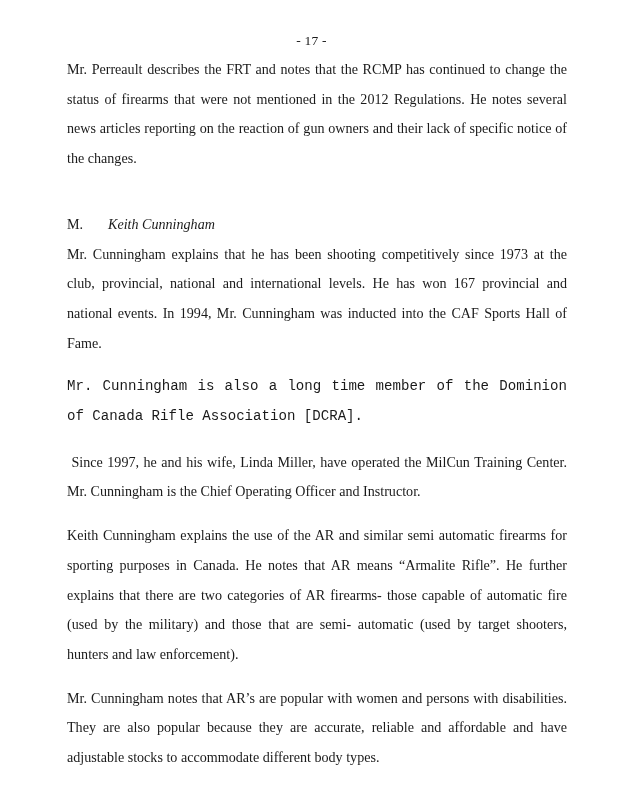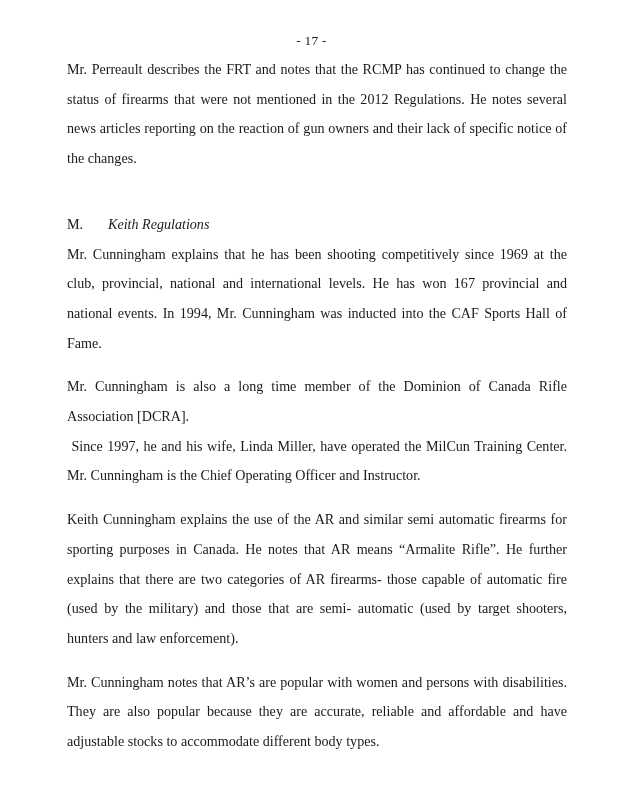--- a/index.html
+++ b/index.html
@@ -58,40 +58,41 @@
     display: inline-block;
     width: 41px;
   }
   .heading .h-title {
     font-style: italic;
   }
   .gap-before-heading {
     height: 22px;
   }
   .tight {
-    margin-bottom: 0;
+    margin-bottom: 16px;
+    font-family: Liberation Mono, monospace;
   }
 </style>
 </head>
 <body>
 
 <div class="page">
 
   <div class="page-header">- 17 -</div>
 
   <div class="content">
 
     <p class="para">Mr. Perreault describes the FRT and notes that the RCMP has continued to change the status of firearms that were not mentioned in the 2012 Regulations. He notes several news articles reporting on the reaction of gun owners and their lack of specific notice of the changes.</p>
 
     <div class="gap-before-heading"></div>
 
-    <p class="heading"><span class="h-letter">M.</span><span class="h-title">Keith Regulations</span></p>
+    <p class="heading"><span class="h-letter">M.</span><span class="h-title">Keith Cunningham</span></p>
 
 
-    <p class="para">Mr. Cunningham explains that he has been shooting competitively since 1969 at the club, provincial, national and international levels. He has won 167 provincial and national events. In 1994, Mr. Cunningham was inducted into the CAF Sports Hall of Fame.</p>
+    <p class="para">Mr. Cunningham explains that he has been shooting competitively since 1973 at the club, provincial, national and international levels. He has won 167 provincial and national events. In 1994, Mr. Cunningham was inducted into the CAF Sports Hall of Fame.</p>
 
     <p class="para tight">Mr. Cunningham is also a long time member of the Dominion of Canada Rifle Association [DCRA].</p>
 
     <p class="para"> Since 1997, he and his wife, Linda Miller, have operated the MilCun Training Center. Mr. Cunningham is the Chief Operating Officer and Instructor.</p>
 
     <p class="para">Keith Cunningham explains the use of the AR and similar semi automatic firearms for sporting purposes in Canada. He notes that AR means “Armalite Rifle”. He further explains that there are two categories of AR firearms- those capable of automatic fire (used by the military) and those that are semi- automatic (used by target shooters, hunters and law enforcement).</p>
 
     <p class="para">Mr. Cunningham notes that AR’s are popular with women and persons with disabilities.  They are also popular because they are accurate, reliable and affordable and have adjustable stocks to accommodate different body types.</p>
 
   </div>

